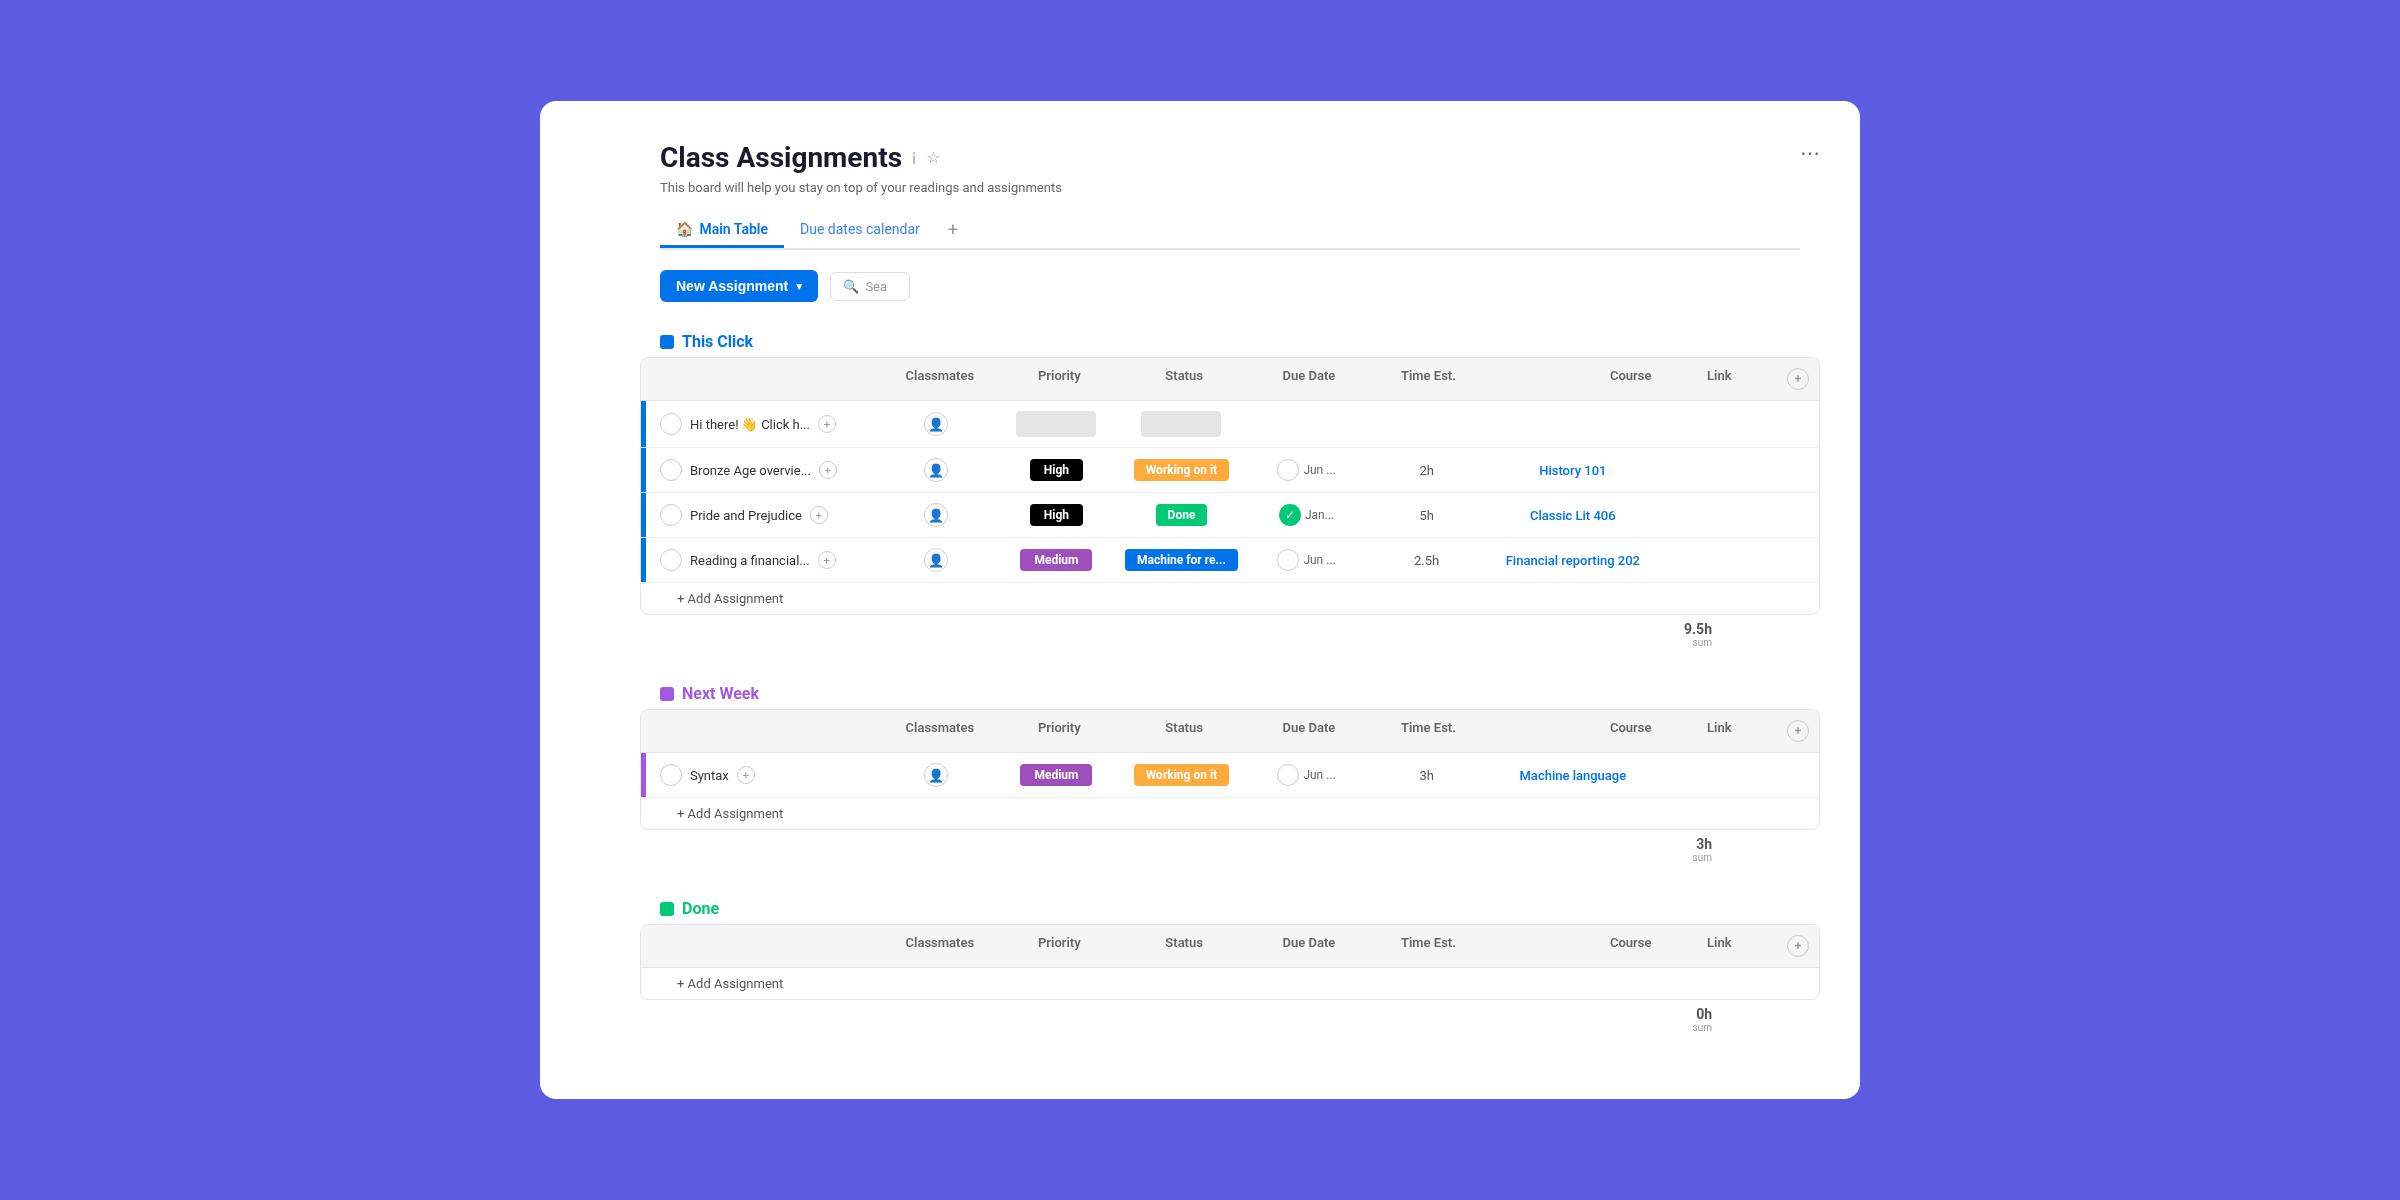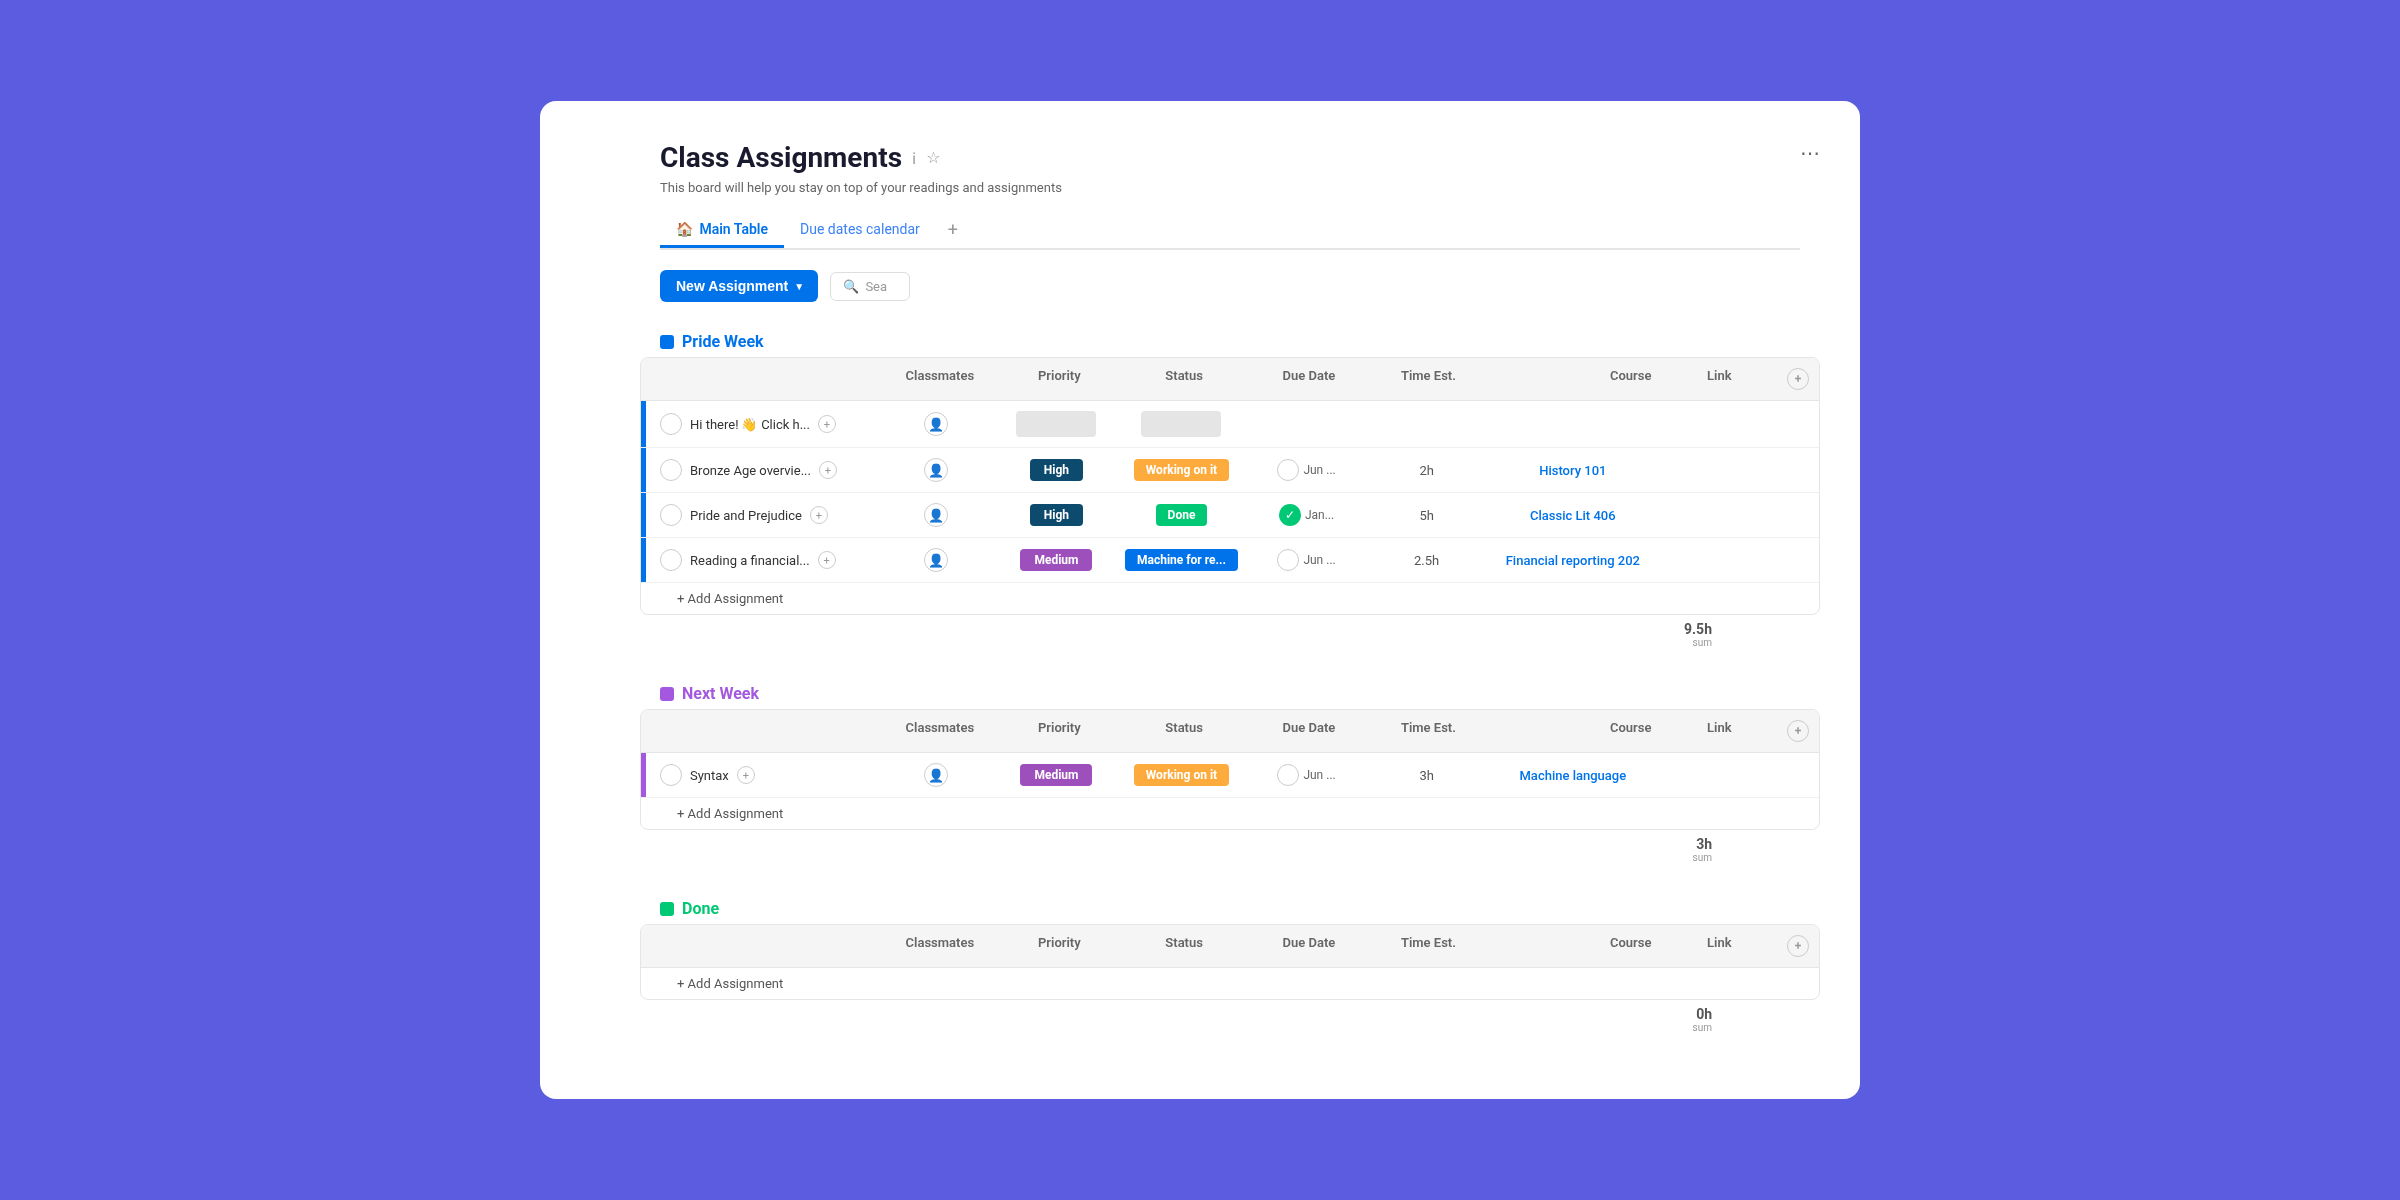--- a/index.html
+++ b/index.html
@@ -187,21 +187,21 @@
     .cell-add { width: 40px; }
 
     .priority-badge {
       padding: 4px 14px;
       border-radius: 4px;
       font-size: 12px;
       font-weight: 700;
       color: #fff;
       text-transform: none;
     }
-    .priority-high { background: #0c4a6e; }
+    .priority-high { background: #000000; }
     .priority-medium { background: #9d50bb; }
 
     .status-badge {
       padding: 4px 12px;
       border-radius: 4px;
       font-size: 12px;
       font-weight: 700;
       color: #fff;
     }
     .status-working { background: #fdab3d; }
@@ -329,21 +329,21 @@
       <span class="search-icon">🔍</span>
       <span>Sea</span>
     </div>
   </div>
 
   <div class="main-content">
 
     <div class="group-section">
       <div class="group-header">
         <span class="group-dot" style="background:#0073ea;"></span>
-        <span class="group-title this-week">Pride Week</span>
+        <span class="group-title this-week">This Click</span>
       </div>
       <div class="table-wrap">
         <div class="col-header-row">
           <div class="col-name"></div>
           <div class="col-classmates">Classmates</div>
           <div class="col-priority">Priority</div>
           <div class="col-status">Status</div>
           <div class="col-duedate">Due Date</div>
           <div class="col-timeest">Time Est.</div>
           <div class="col-course">Course</div>

